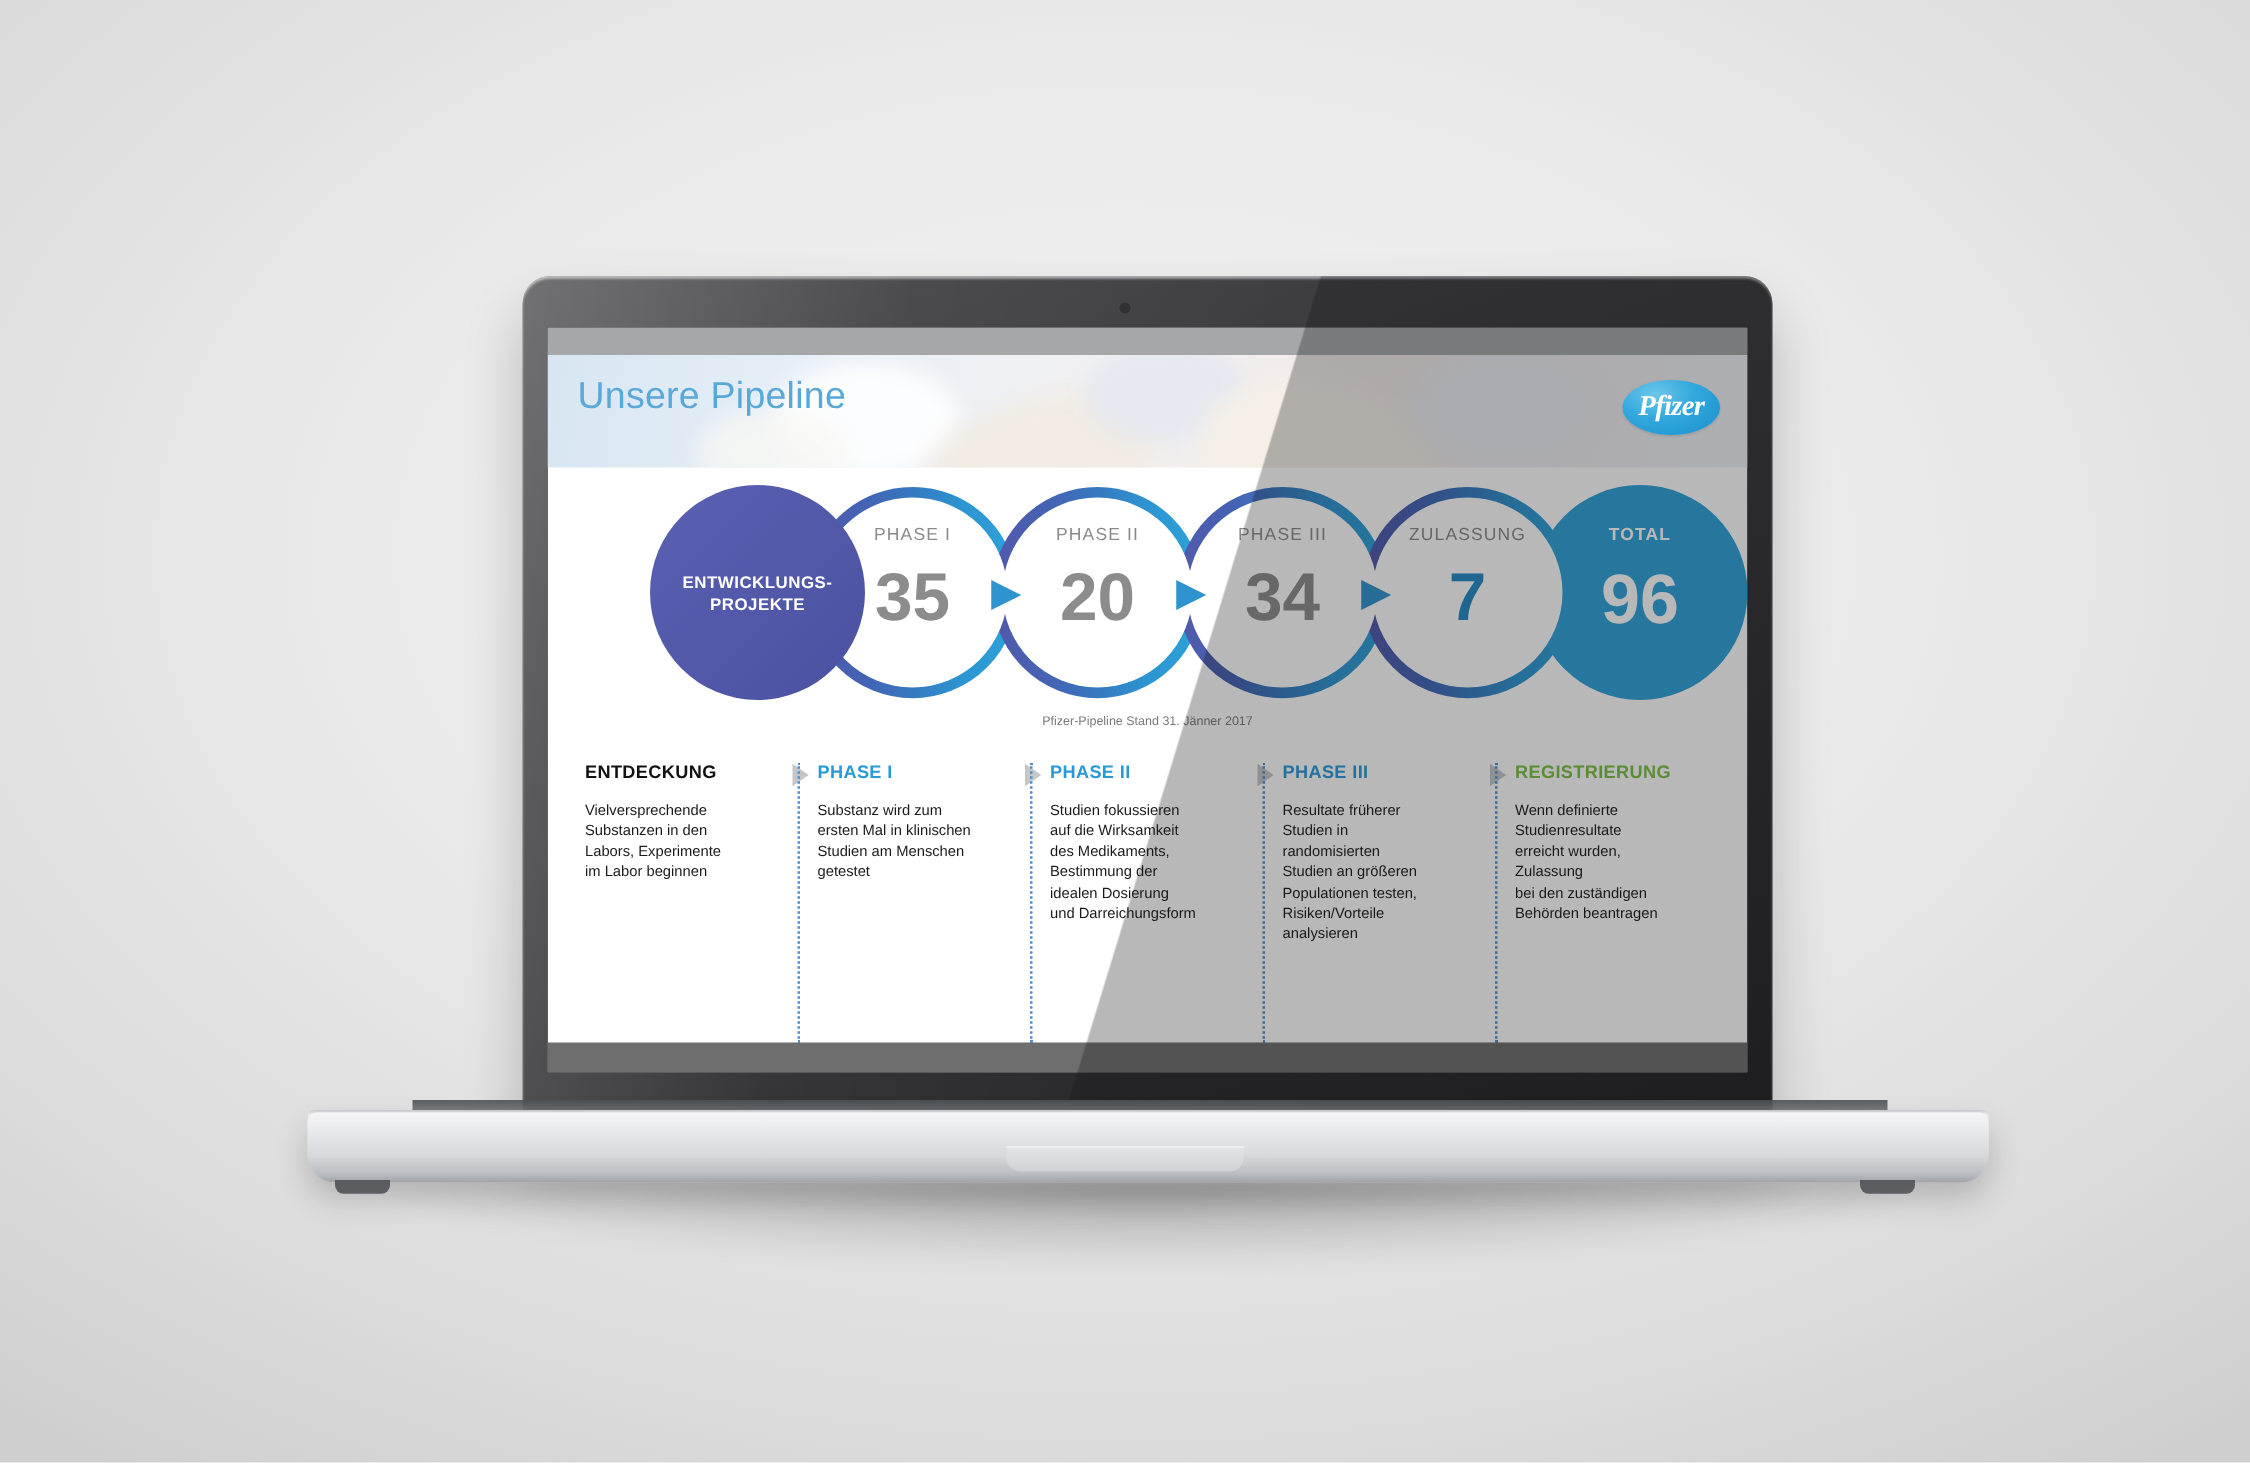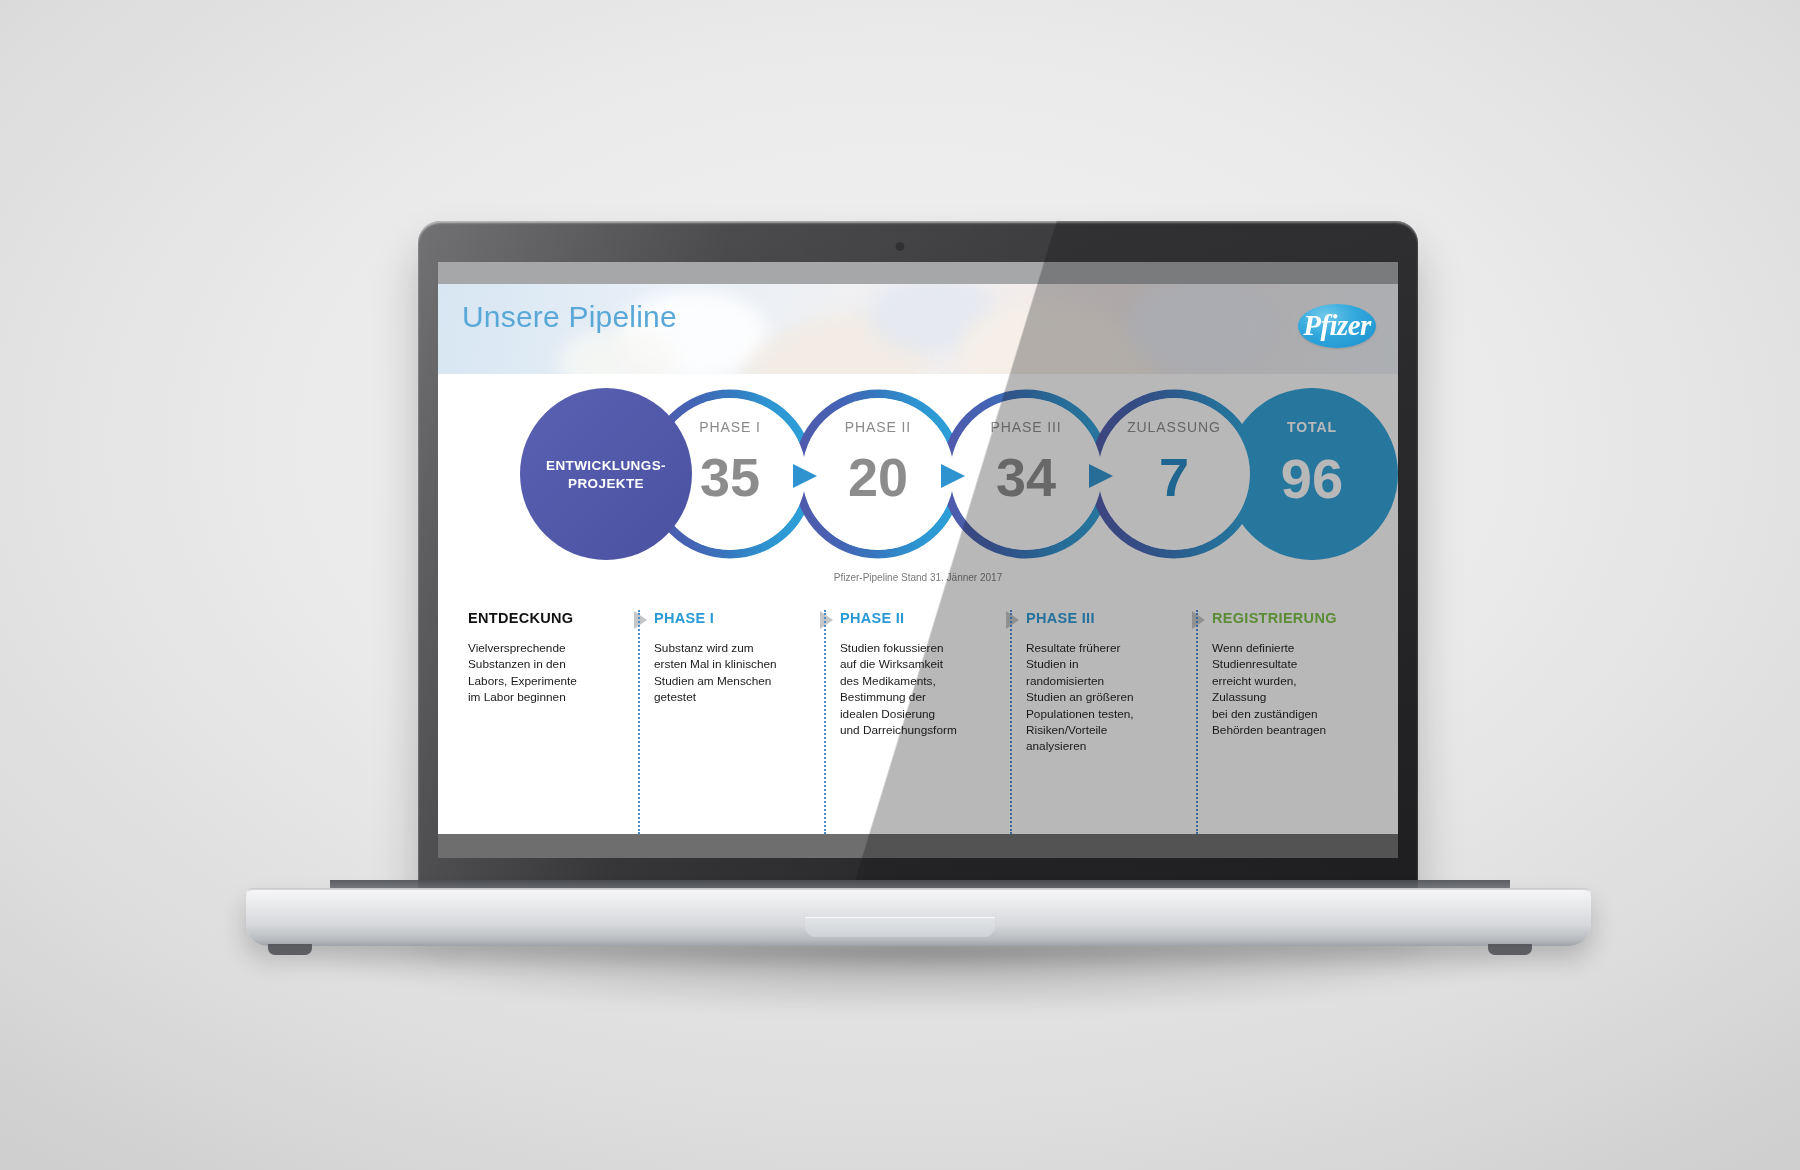--- a/index.html
+++ b/index.html
@@ -109,21 +109,21 @@
     font-size: 30px; color: #5aa8d8; letter-spacing: .2px;
   }
   .pfizer-logo {
     position: absolute; right: 22px; top: 20px; z-index: 3;
     width: 78px; height: 44px; border-radius: 50%;
     background: radial-gradient(ellipse at 34% 26%, #6ec7ea 0%, #32a8dd 42%, #1a8fcd 100%);
     display: flex; align-items: center; justify-content: center;
     box-shadow: 0 1px 2px rgba(0,0,0,.12);
   }
   .pfizer-logo span {
-    color: #fff; font-style: italic; font-weight: bold; font-size: 29px;
+    color: #fff; font-style: italic; font-weight: bold; font-size: 23px;
     letter-spacing: -.6px; transform: translateY(-1px);
     font-family: "Liberation Serif", serif;
     text-align: center;
   }
 
   
   .chain-wrap { position: relative; height: 215px; }
   .chain { position: absolute; left: 0; top: 0; width: 960px; height: 215px; }
   .chain-caption {
     position: absolute; left: 0; top: 198px; width: 100%;

